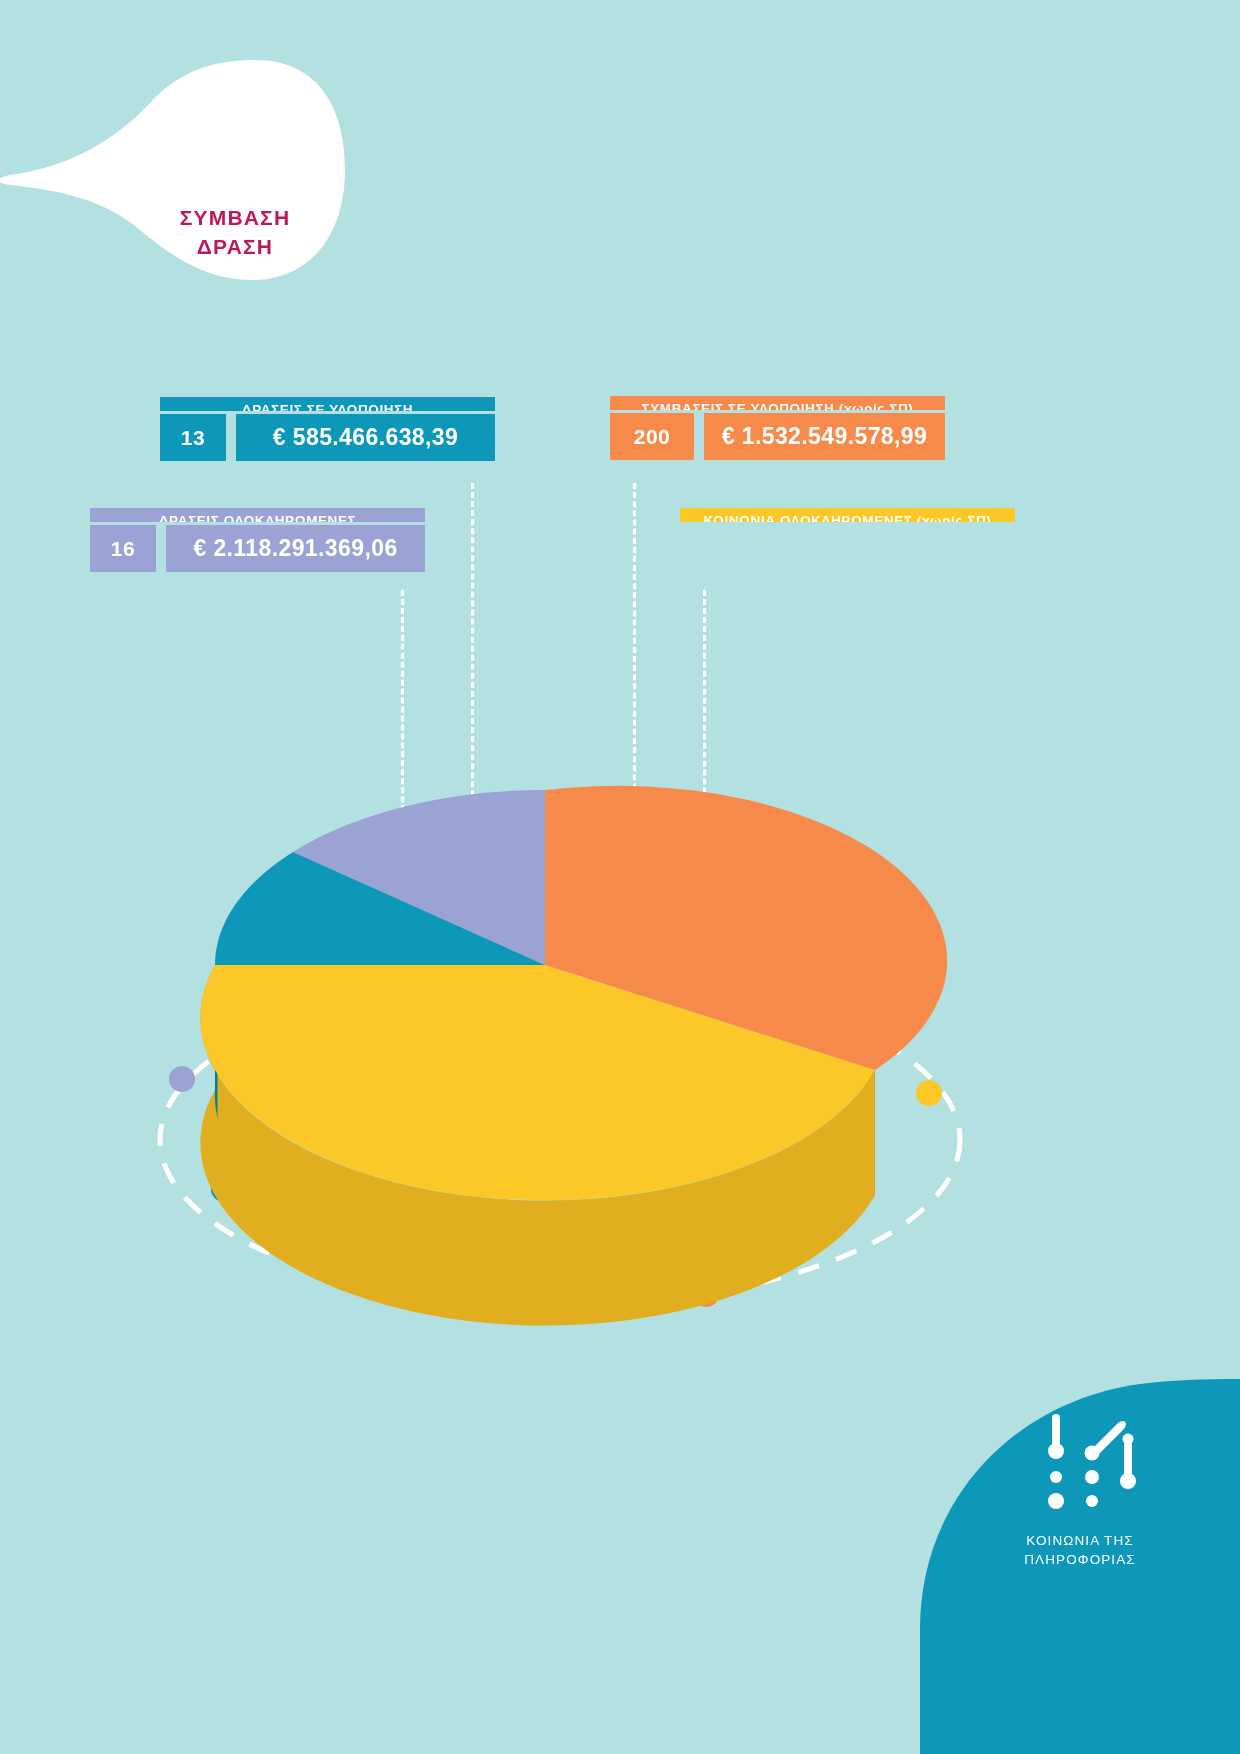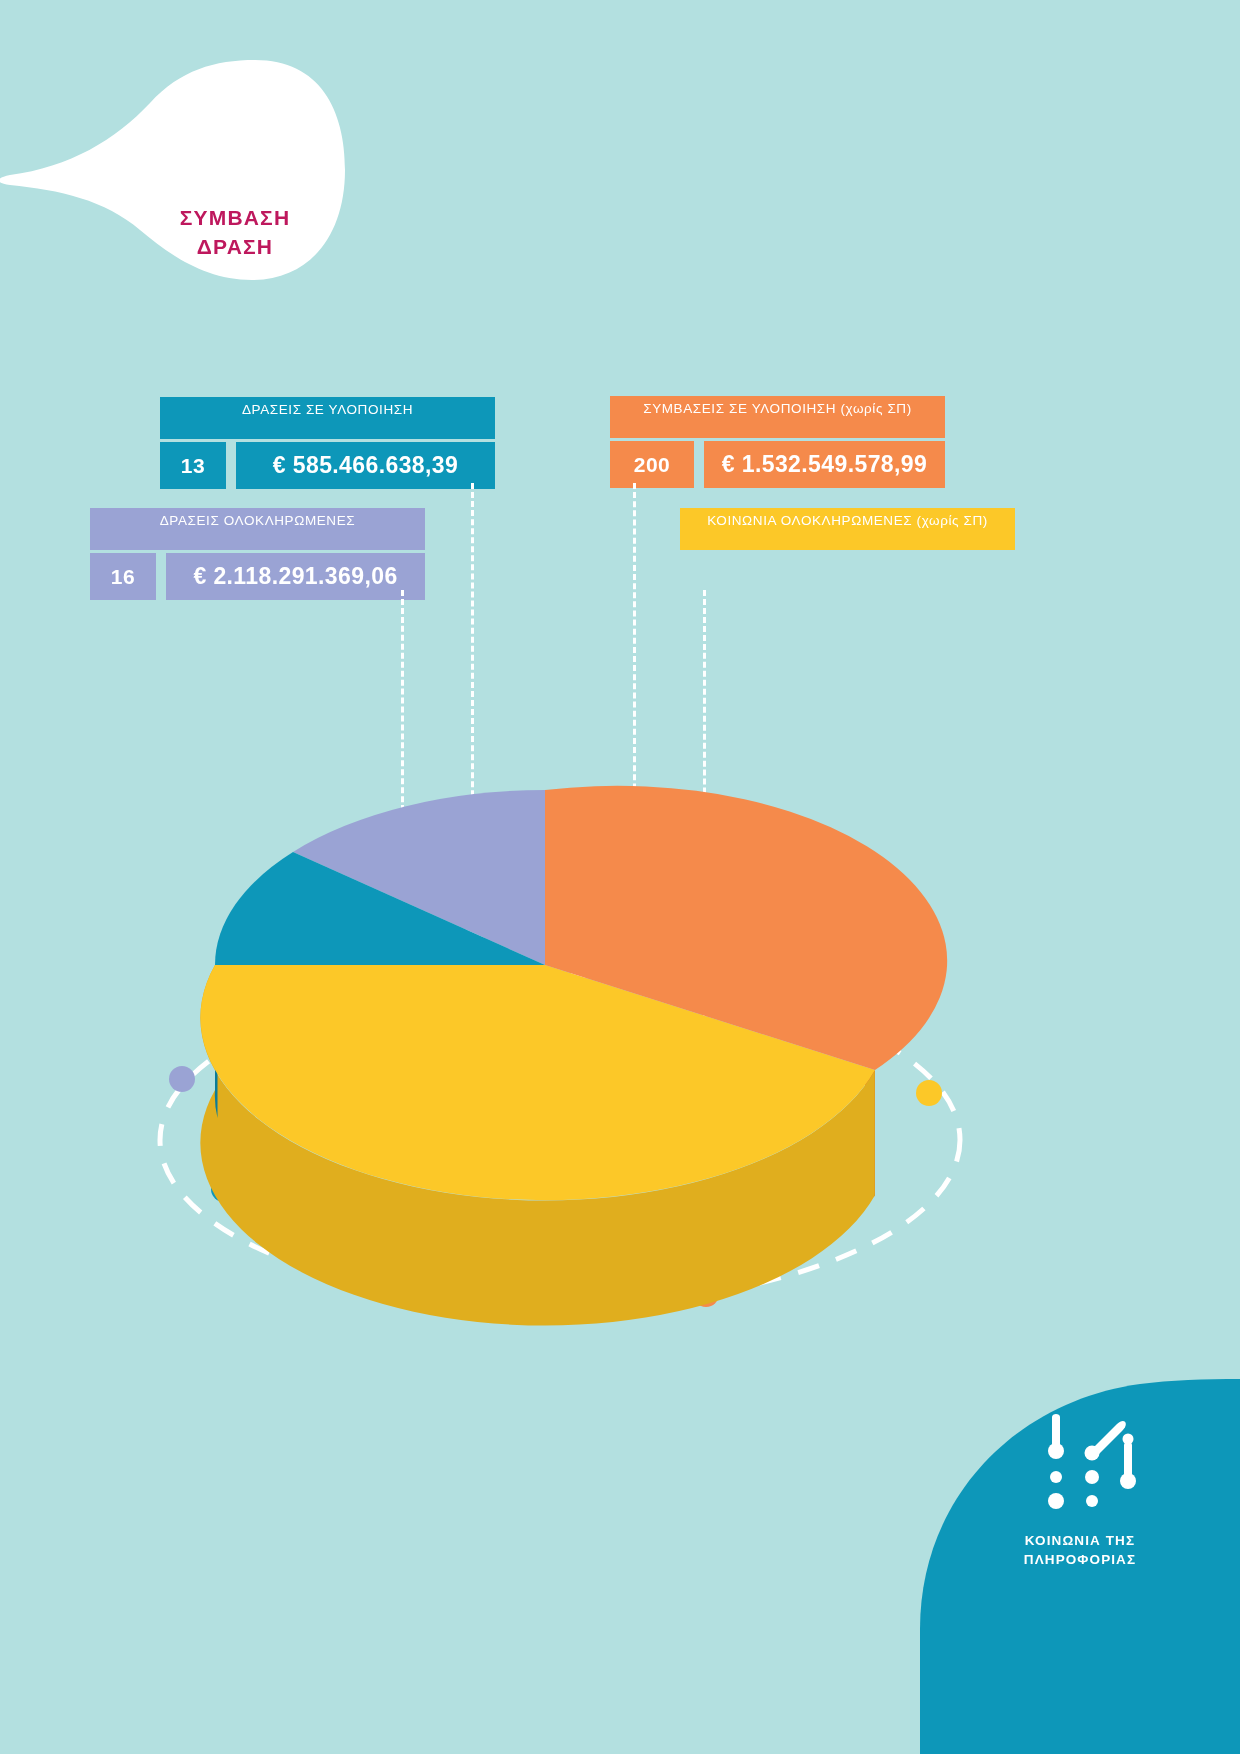--- a/index.html
+++ b/index.html
@@ -43,25 +43,25 @@
     line-height: 29px;
   }
 
   
   .stat-box {
     position: absolute;
   }
   .stat-header {
     text-align: center;
     color: #ffffff;
-    font-weight: normal;
+    font-weight: bold;
     font-size: 13.5px;
     letter-spacing: 0.6px;
     line-height: 26px;
-    height: 42px;
+    height: 14px;
     white-space: nowrap;
     overflow: hidden;
   }
   .stat-row {
     display: flex;
     margin-top: 3px;
     height: 47px;
   }
   .stat-count {
     color: #ffffff;
@@ -191,21 +191,21 @@
     width: 112px;
     height: 105px;
   }
   #logo-text {
     position: absolute;
     left: 30px;
     top: 152px;
     width: 260px;
     text-align: center;
     color: #ffffff;
-    font-weight: bold;
+    font-weight: normal;
     font-size: 13.5px;
     letter-spacing: 1.1px;
     line-height: 19px;
   }
 </style>
 </head>
 <body>
 
 <div id="bubble-wrap">
   <svg id="bubble-blob" viewBox="0 0 380 230">

